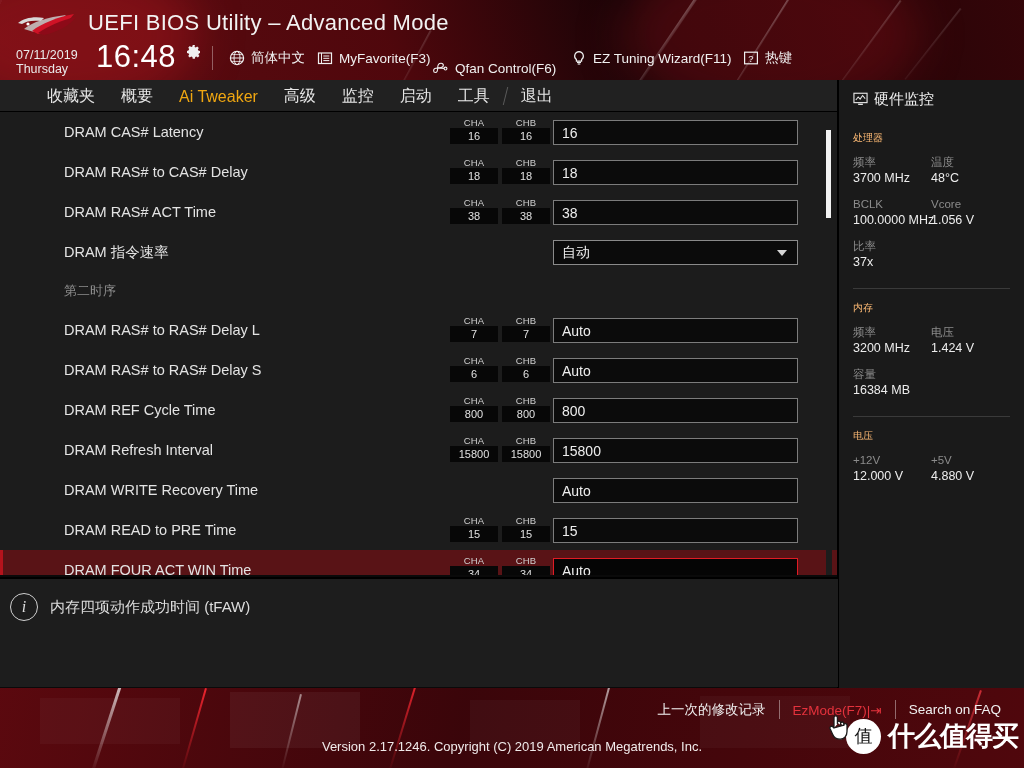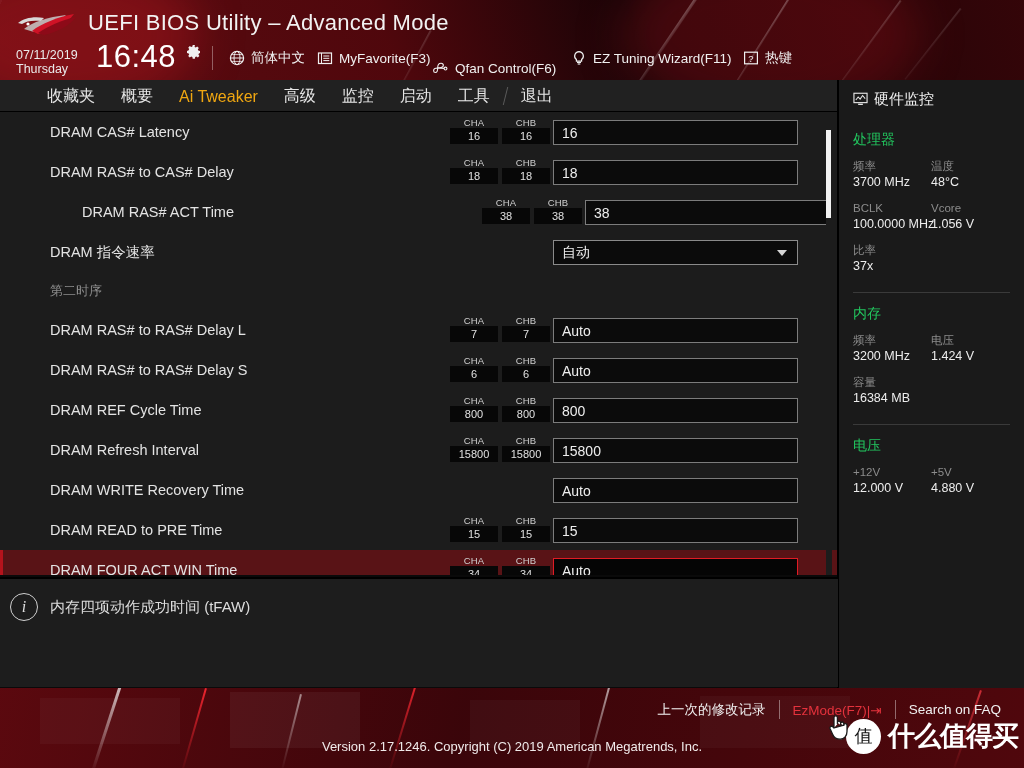--- a/index.html
+++ b/index.html
@@ -48,21 +48,21 @@
   .nav-sep { width:1px; height:18px; background:#5a5a5a; margin:0 2px; transform:skewX(-14deg); }
 
   
   .content {
     position:absolute; left:0; top:112px; width:838px; height:463px;
     background:#1c1c1c; overflow:hidden;
   }
   .row { position:absolute; left:0; width:838px; height:40px; }
   .row.sel { background:#591316; }
   .row.sel::after { content:""; position:absolute; left:0; top:0; width:3px; height:100%; background:#b5131c; }
-  .row-label { position:absolute; left:50px; top:50%; transform:translateY(-50%); font-size:14.5px; color:#e3e3e3; white-space:nowrap; }
+  .row-label { position:absolute; left:64px; top:50%; transform:translateY(-50%); font-size:14.5px; color:#e3e3e3; white-space:nowrap; }
   .row-label.section { color:#8d8d8d; font-size:13px; }
 
   .chan { position:absolute; width:48px; text-align:center; }
   .chan .cap { font-size:9.5px; color:#cfcfcf; line-height:11px; letter-spacing:.2px; }
   .chan .box { background:#070707; font-size:11px; color:#e0e0e0; line-height:16px; height:16px; }
 
   .val {
     position:absolute; left:553px; width:245px; height:25px;
     background:#0b0b0b; border:1px solid #7c7c7c;
     display:flex; align-items:center; padding:0 8px;
@@ -85,21 +85,21 @@
   }
   .help-icon { position:absolute; left:10px; top:14px; width:28px; height:28px; border:1.5px solid #d0d0d0; border-radius:50%; display:flex; align-items:center; justify-content:center; font-size:16px; font-style:italic; color:#ddd; font-family:"Liberation Serif", serif; }
   .help-text { position:absolute; left:50px; top:19px; font-size:15px; color:#dcdcdc; }
 
   
   .sidebar {
     position:absolute; left:839px; top:80px; width:185px; height:610px;
     background:#1a1a1a; padding:10px 14px 0 14px;
   }
   .sb-title { display:flex; align-items:center; gap:6px; font-size:15px; color:#f0f0f0; margin-bottom:22px; }
-  .sb-head { font-size:14px; color:#22c55e; margin:0 0 9px 0; }
+  .sb-head { font-size:10px; color:#fdba74; margin:0 0 9px 0; }
   .sb-grid { display:flex; }
   .sb-col { width:78px; }
   .sb-k { font-size:11.5px; color:#8c8c8c; line-height:16px; }
   .sb-v { font-size:12.5px; color:#ededed; line-height:17px; margin-bottom:9px; white-space:nowrap; }
   .sb-rule { height:1px; background:#3a3a3a; margin:8px 0 12px 0; }
 
   
   .footer {
     position:absolute; left:0; top:688px; width:1024px; height:80px;
     background:
@@ -257,21 +257,21 @@
           <div class="box">18</div>
         </div>
         <div class="chan" style="left: 502px; top: 5px;">
           <div class="cap">CHB</div>
           <div class="box">18</div>
         </div>
         <div class="val" style="top: 8px;">
           <span>18</span>
         </div>
       </div>
-      <div class="row" style="top: 80px; margin-left: 32px;">
+      <div class="row" style="top: 80px;">
         <div class="row-label">DRAM RAS# ACT Time</div>
         <div class="chan" style="left: 450px; top: 5px;">
           <div class="cap">CHA</div>
           <div class="box">38</div>
         </div>
         <div class="chan" style="left: 502px; top: 5px;">
           <div class="cap">CHB</div>
           <div class="box">38</div>
         </div>
         <div class="val" style="top: 8px;">

